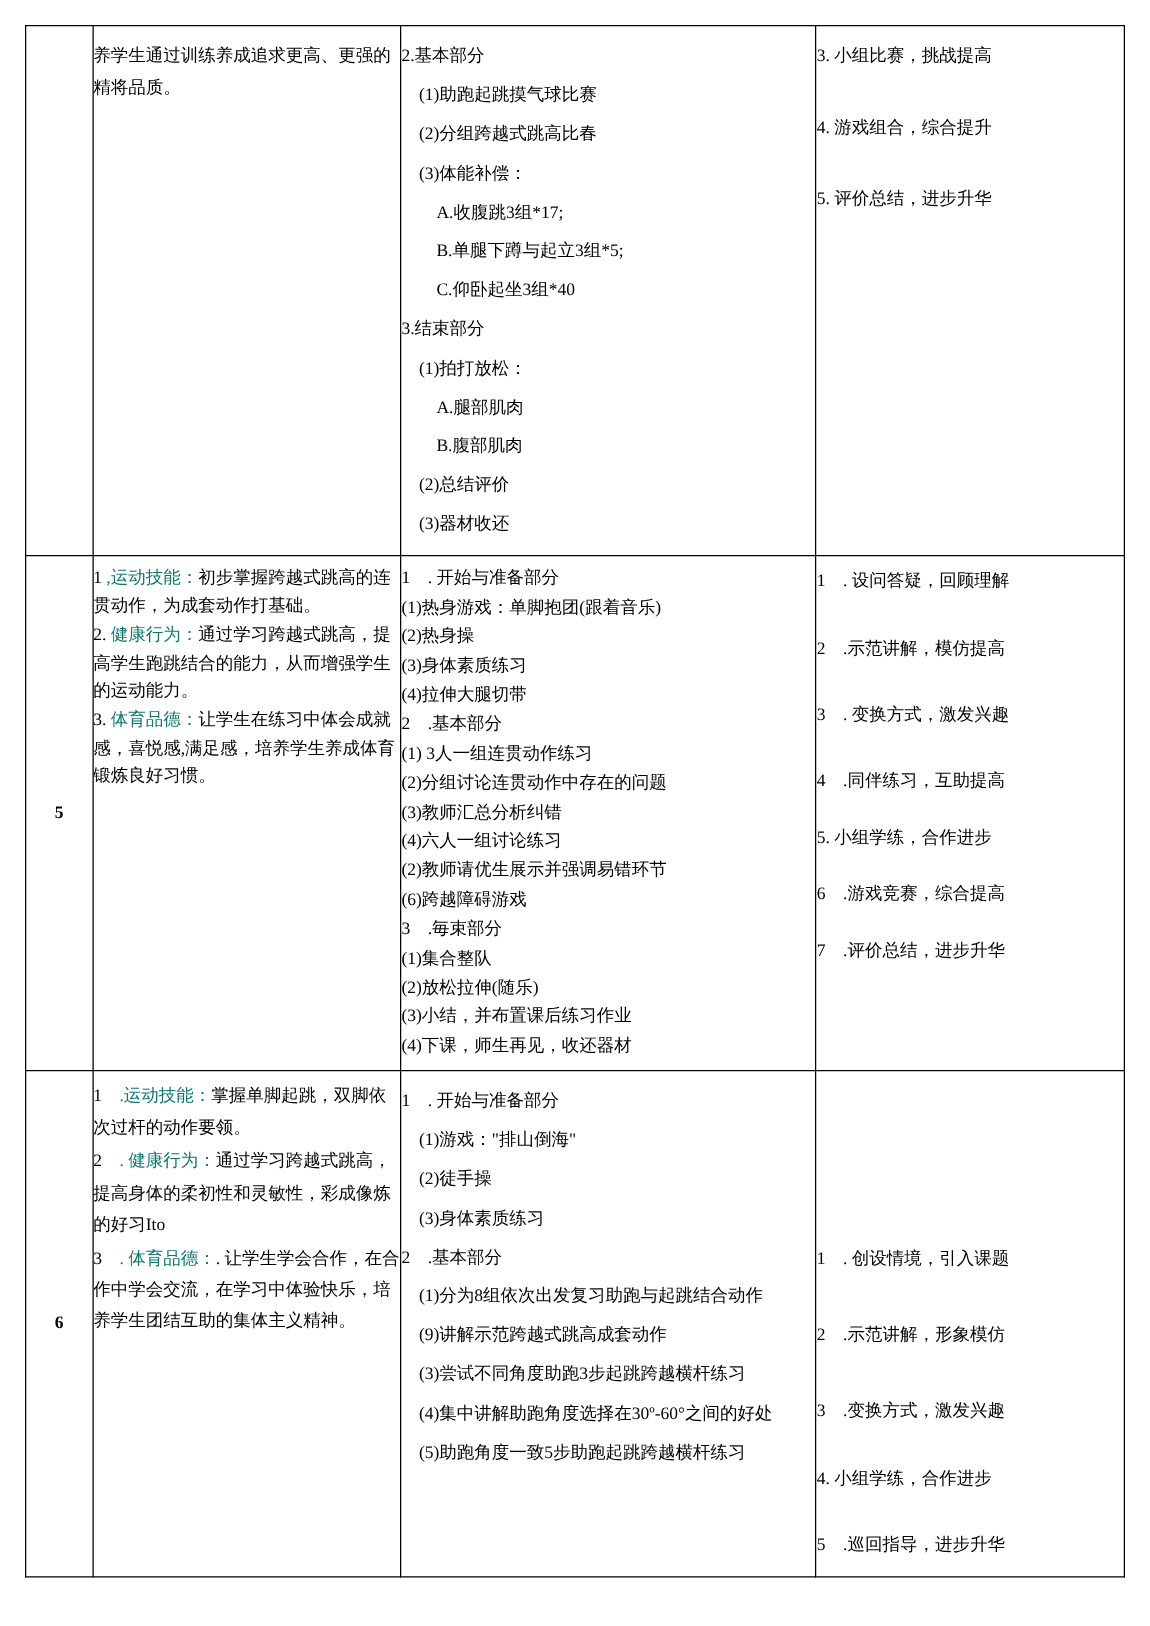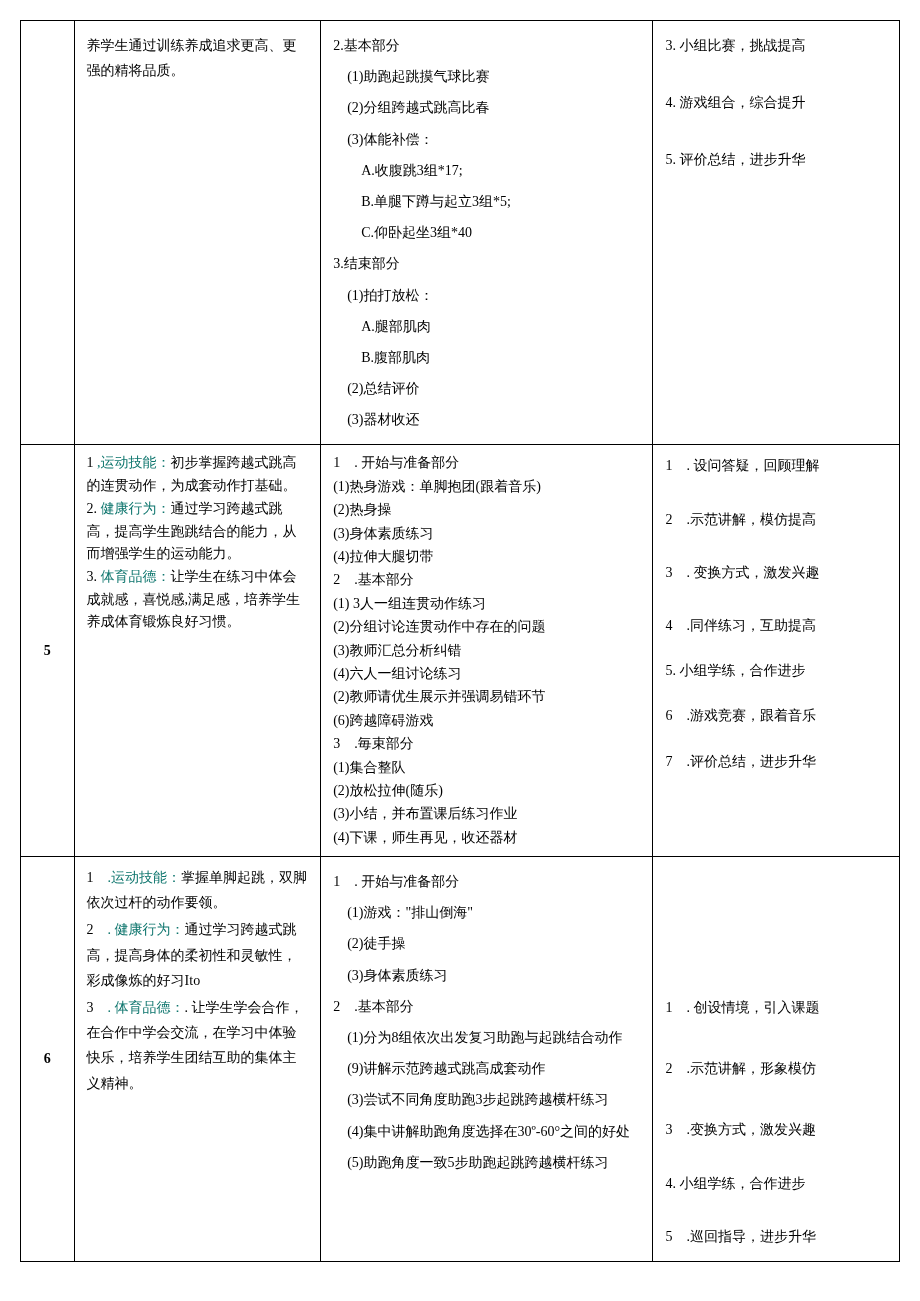--- a/index.html
+++ b/index.html
@@ -14,21 +14,21 @@
       background: #fff;
       padding: 20px;
     }
     table {
       border-collapse: collapse;
       width: 100%;
       table-layout: fixed;
     }
     td {
       border: 1px solid #000;
-      padding: 6px 12px;
+      padding: 6px 0;
       vertical-align: top;
       word-wrap: break-word;
     }
     .col-num {
       width: 50px;
       text-align: center;
       vertical-align: middle;
       font-weight: bold;
     }
     .col-goals {
@@ -137,21 +137,21 @@
       <p><span class="bold">1</span>&nbsp;&nbsp;&nbsp;&nbsp;<span>. 设问答疑，回顾理解</span></p>
       <p style="height:24px"></p>
       <p><span class="bold">2</span>&nbsp;&nbsp;&nbsp;&nbsp;<span>.示范讲解，模仿提高</span></p>
       <p style="height:24px"></p>
       <p><span class="bold">3</span>&nbsp;&nbsp;&nbsp;&nbsp;<span>. 变换方式，激发兴趣</span></p>
       <p style="height:24px"></p>
       <p><span class="bold">4</span>&nbsp;&nbsp;&nbsp;&nbsp;<span>.同伴练习，互助提高</span></p>
       <p style="height:16px"></p>
       <p class="bold">5. 小组学练，合作进步</p>
       <p style="height:16px"></p>
-      <p><span class="bold">6</span>&nbsp;&nbsp;&nbsp;&nbsp;<span>.游戏竞赛，跟着音乐</span></p>
+      <p><span class="bold">6</span>&nbsp;&nbsp;&nbsp;&nbsp;<span>.游戏竞赛，综合提高</span></p>
       <p style="height:16px"></p>
       <p><span class="bold">7</span>&nbsp;&nbsp;&nbsp;&nbsp;<span>.评价总结，进步升华</span></p>
     </td>
   </tr>
 
   <tr>
     <td class="col-num">6</td>
     <td class="col-goals">
       <p>
         <span class="bold">1</span>&nbsp;&nbsp;&nbsp;&nbsp;<span class="blue">.运动技能：</span><span>掌握单脚起跳，双脚依次过杆的动作要领。</span>

